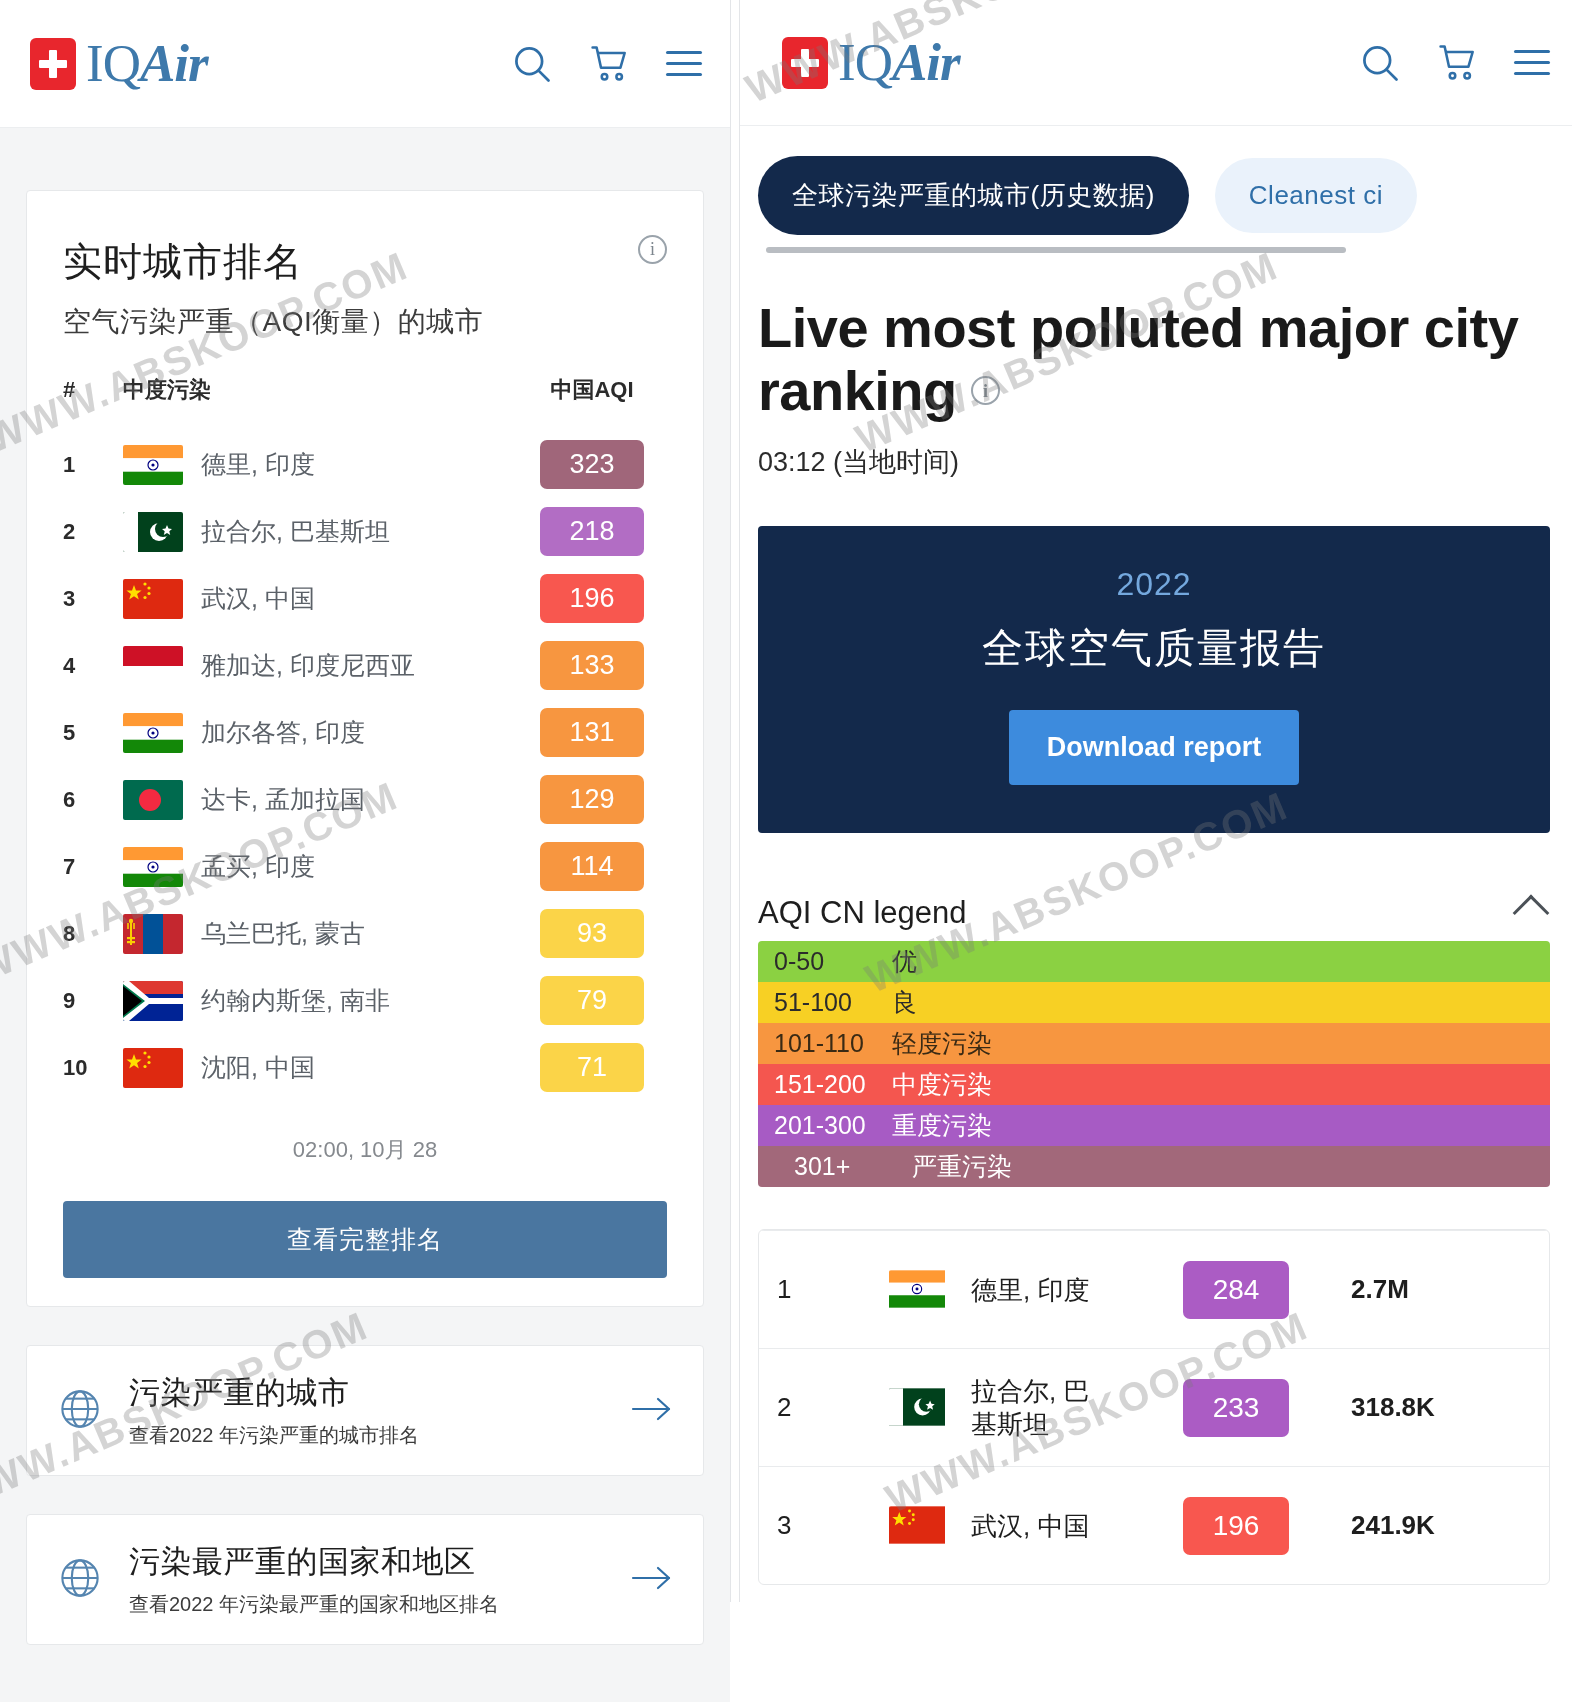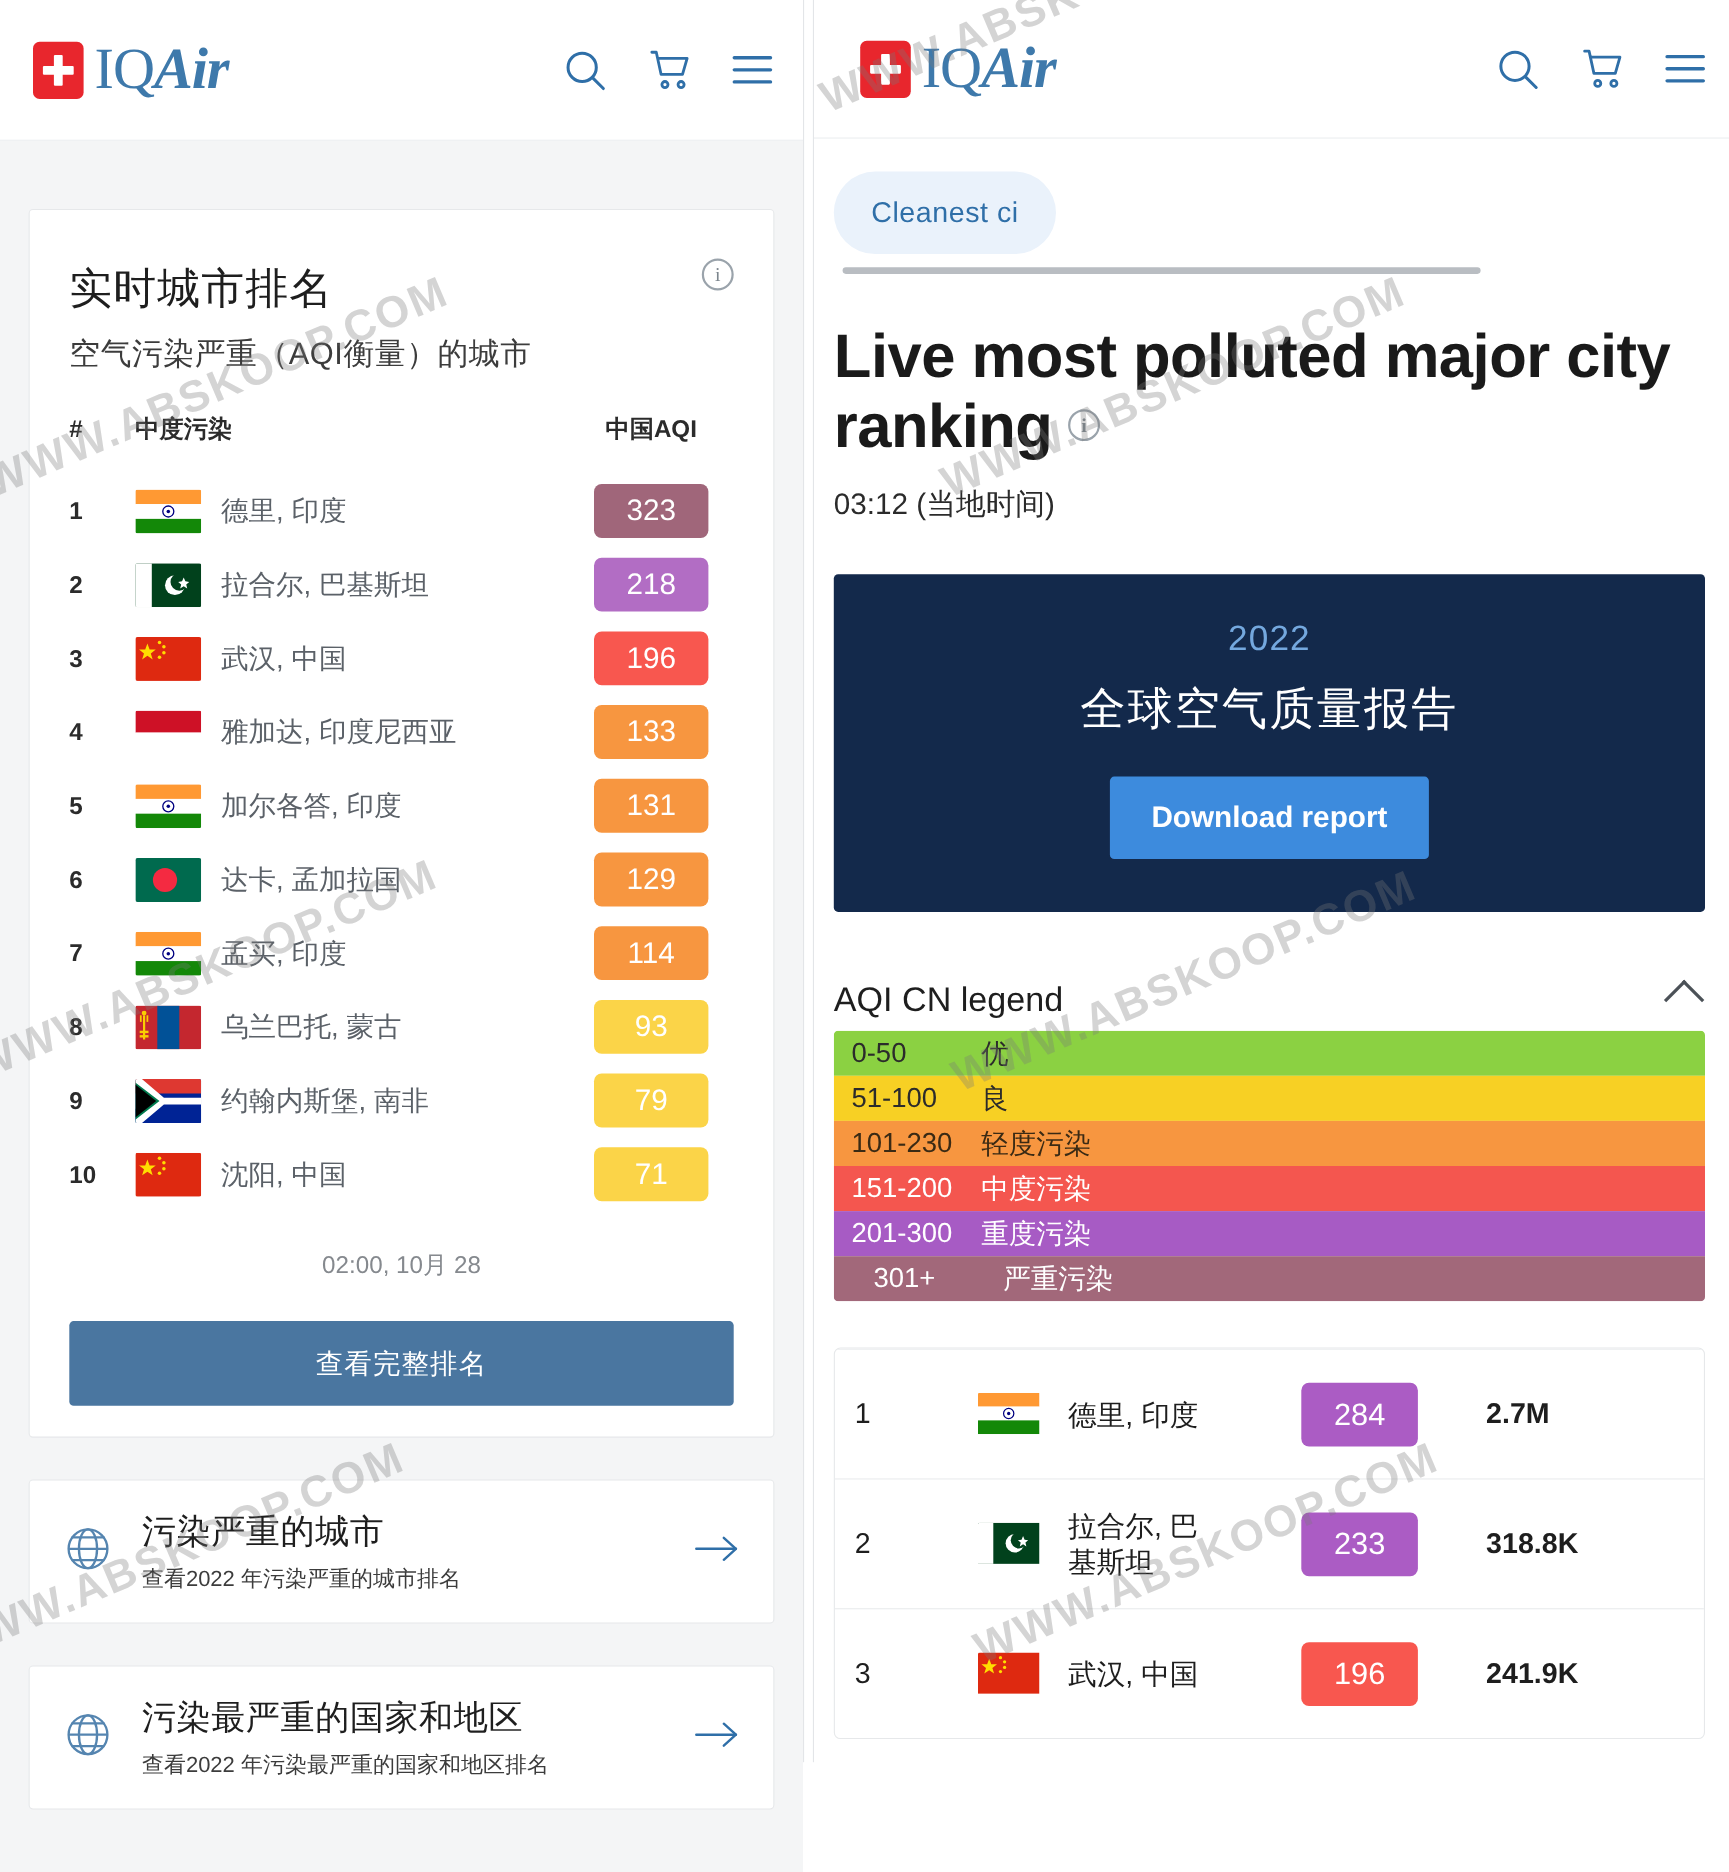--- a/index.html
+++ b/index.html
@@ -439,20 +439,21 @@
         <span class="burger">
             <i></i>
             <i></i>
             <i></i>
           </span>
       </div>
     </div>
 
     <div class="rwrap">
       <div class="tabs" id="right-tabs">
+          <span class="tab tab-active">全球污染严重的城市(历史数据)</span>
           <span class="tab tab-idle">Cleanest ci</span>
         </div>
       <div class="scroll-bar"></div>
 
       <div class="h1">
         <span>Live most polluted major city ranking</span><span class="info-o">i</span>
       </div>
       <div class="localtime">03:12 (当地时间)</div>
 
       <div class="report">
@@ -468,21 +469,21 @@
       <div class="legend" id="legend-rows">
           <div class="lrow" style="background: rgb(139, 209, 66); color: rgb(43, 43, 43);">
             <span class="rg">0-50</span>
             <span>优</span>
           </div>
           <div class="lrow" style="background: rgb(247, 208, 36); color: rgb(43, 43, 43);">
             <span class="rg">51-100</span>
             <span>良</span>
           </div>
           <div class="lrow" style="background: rgb(247, 150, 64); color: rgb(58, 42, 20);">
-            <span class="rg">101-230</span>
+            <span class="rg">101-110</span>
             <span>轻度污染</span>
           </div>
           <div class="lrow" style="background: rgb(244, 86, 79); color: rgb(255, 255, 255);">
             <span class="rg">151-200</span>
             <span>中度污染</span>
           </div>
           <div class="lrow" style="background: rgb(167, 91, 196); color: rgb(255, 255, 255);">
             <span class="rg">201-300</span>
             <span>重度污染</span>
           </div>

